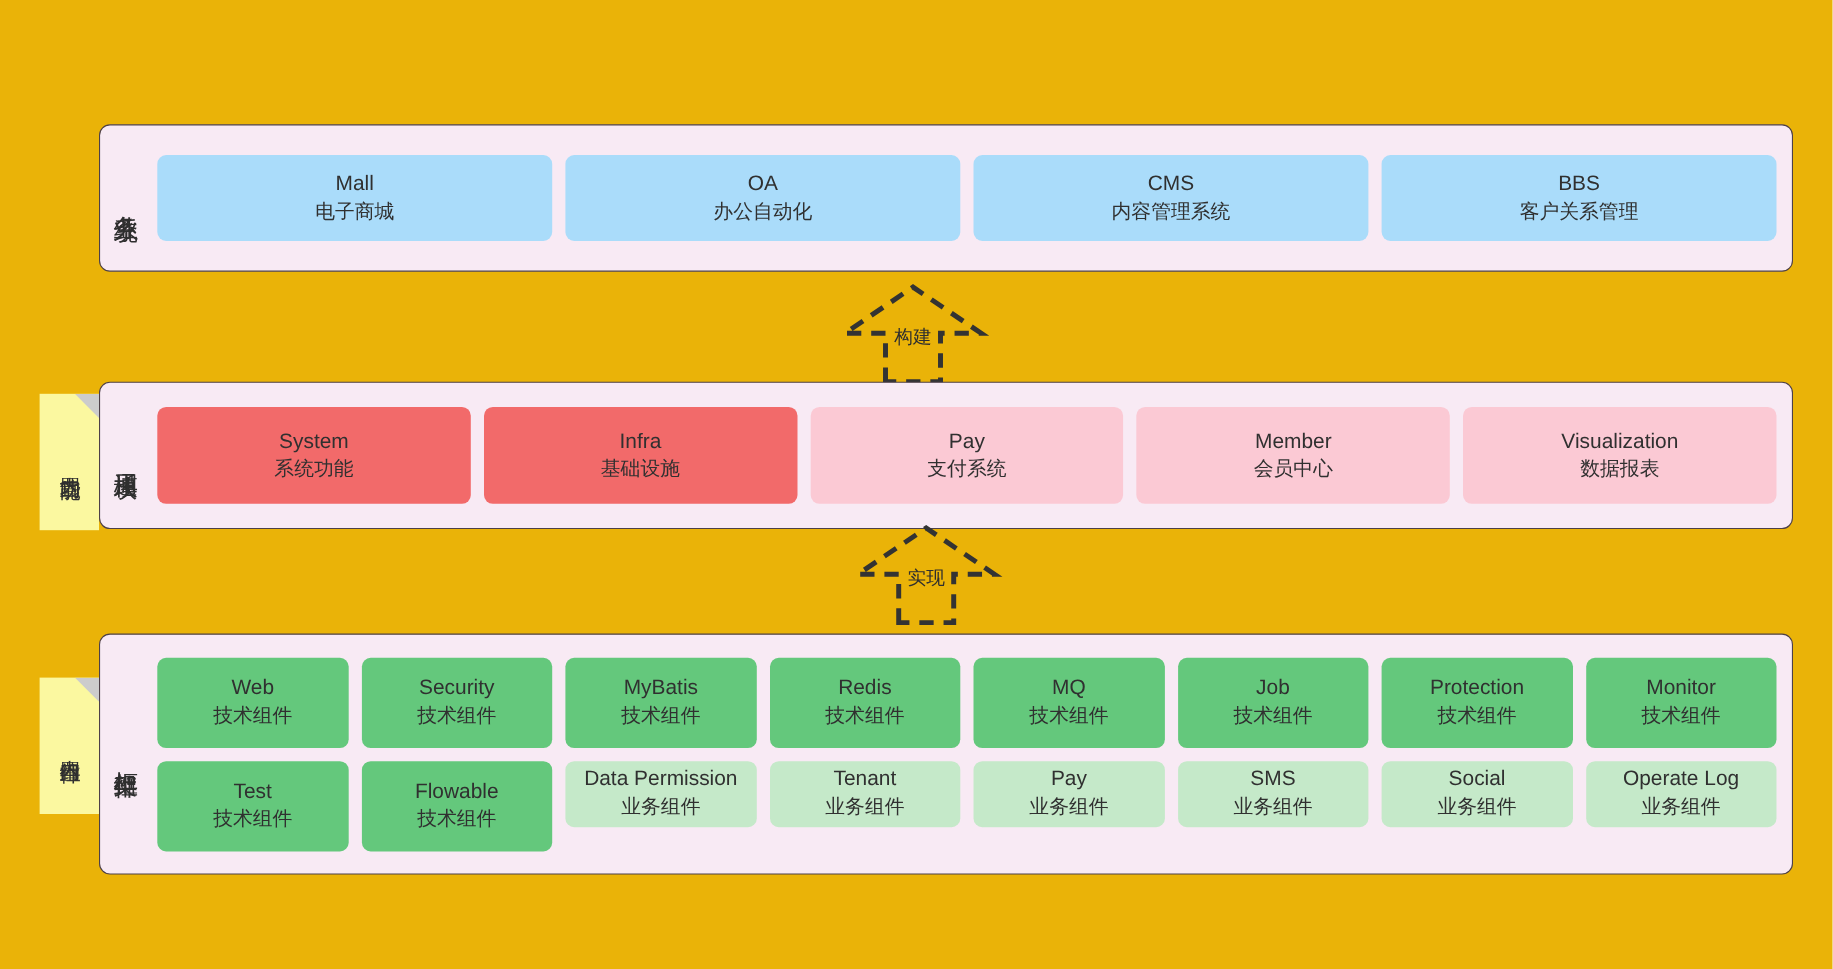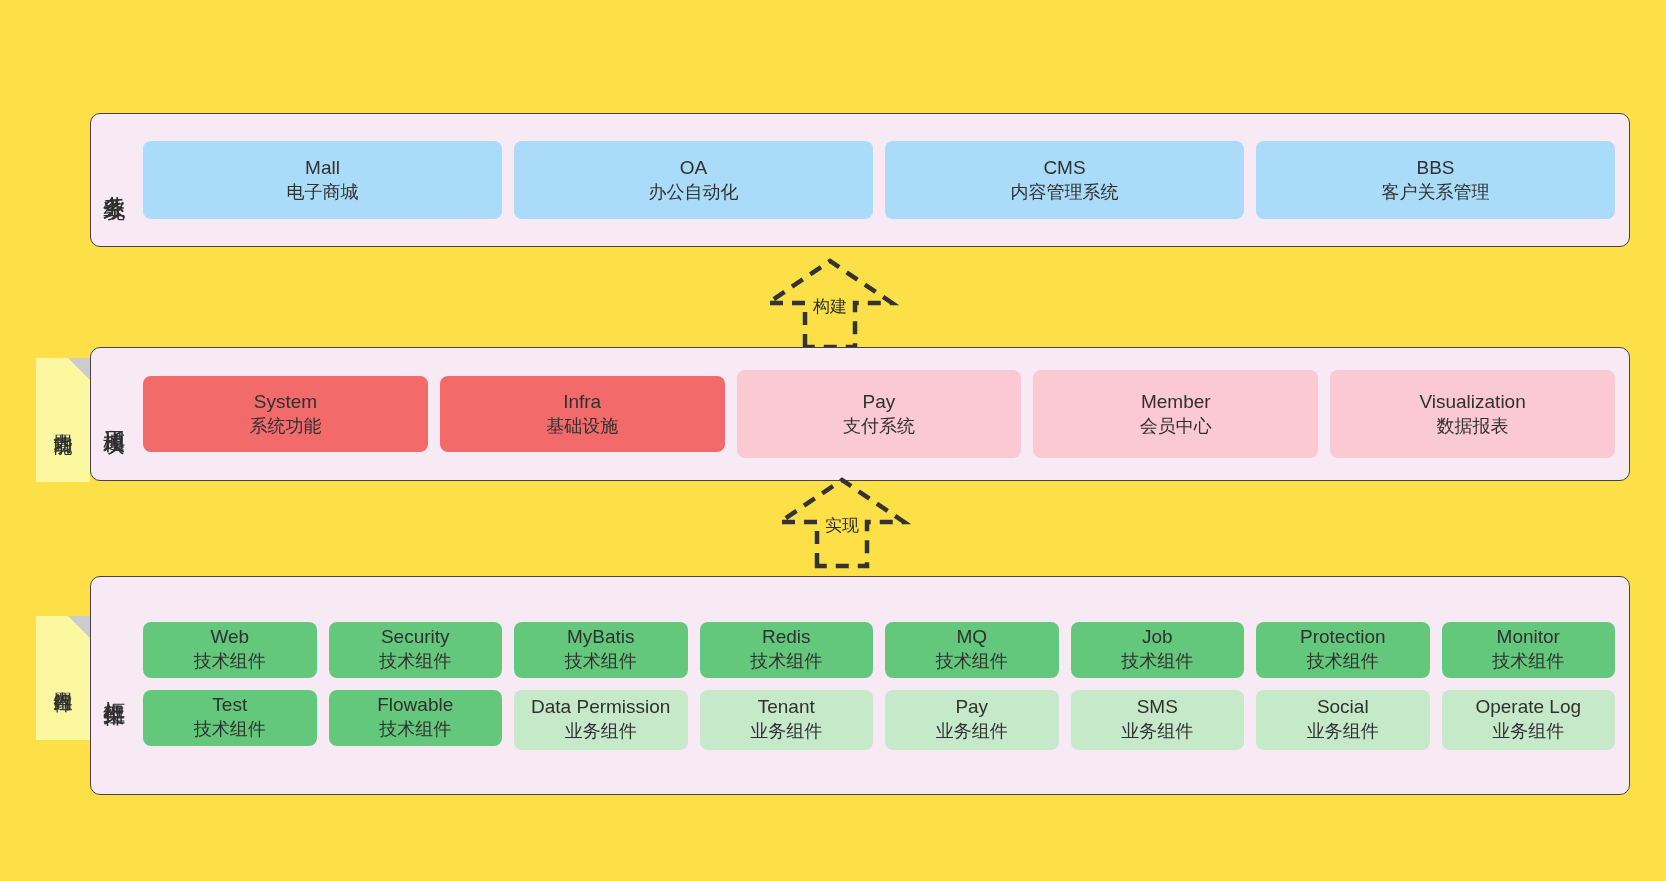--- a/index.html
+++ b/index.html
@@ -10,21 +10,21 @@
     background: #f7f7f7;
     font-family: "Liberation Sans", "DejaVu Sans", sans-serif;
     color: #333333;
     overflow: hidden;
   }
 
   #canvas {
     position: relative;
     width: 1666px;
     height: 881px;
-    background: #fde047;
+    background: #eab308;
   }
 
   
   .layer {
     position: absolute;
     background: #f8eaf4;
     border: 1.6px solid #4d4048;
     border-radius: 10px;
     display: flex;
     align-items: stretch;
@@ -77,23 +77,23 @@
     text-align: center;
     color: #303030;
     line-height: 1.3;
     user-select: none;
   }
 
   .card .en { font-size: 19px; }
   .card .cn { font-size: 18px; }
 
   .card.biz    { background: #aadcfa; height: 78px; }
-  .card.mod-strong { background: #f26a6a; height: 76px; text-align: center; }
+  .card.mod-strong { background: #f26a6a; height: 88px; text-align: center; }
   .card.mod-soft   { background: #fbc9d4; height: 88px; }
-  .card.tech   { background: #64c87c; height: 56px; }
+  .card.tech   { background: #64c87c; height: 82px; }
   .card.biz-comp { background: #c5e9c9; height: 60px; }
 
   
   .note {
     position: absolute;
     width: 54px;
     background: #fbf8a0;
     display: flex;
     align-items: center;
     justify-content: center;

